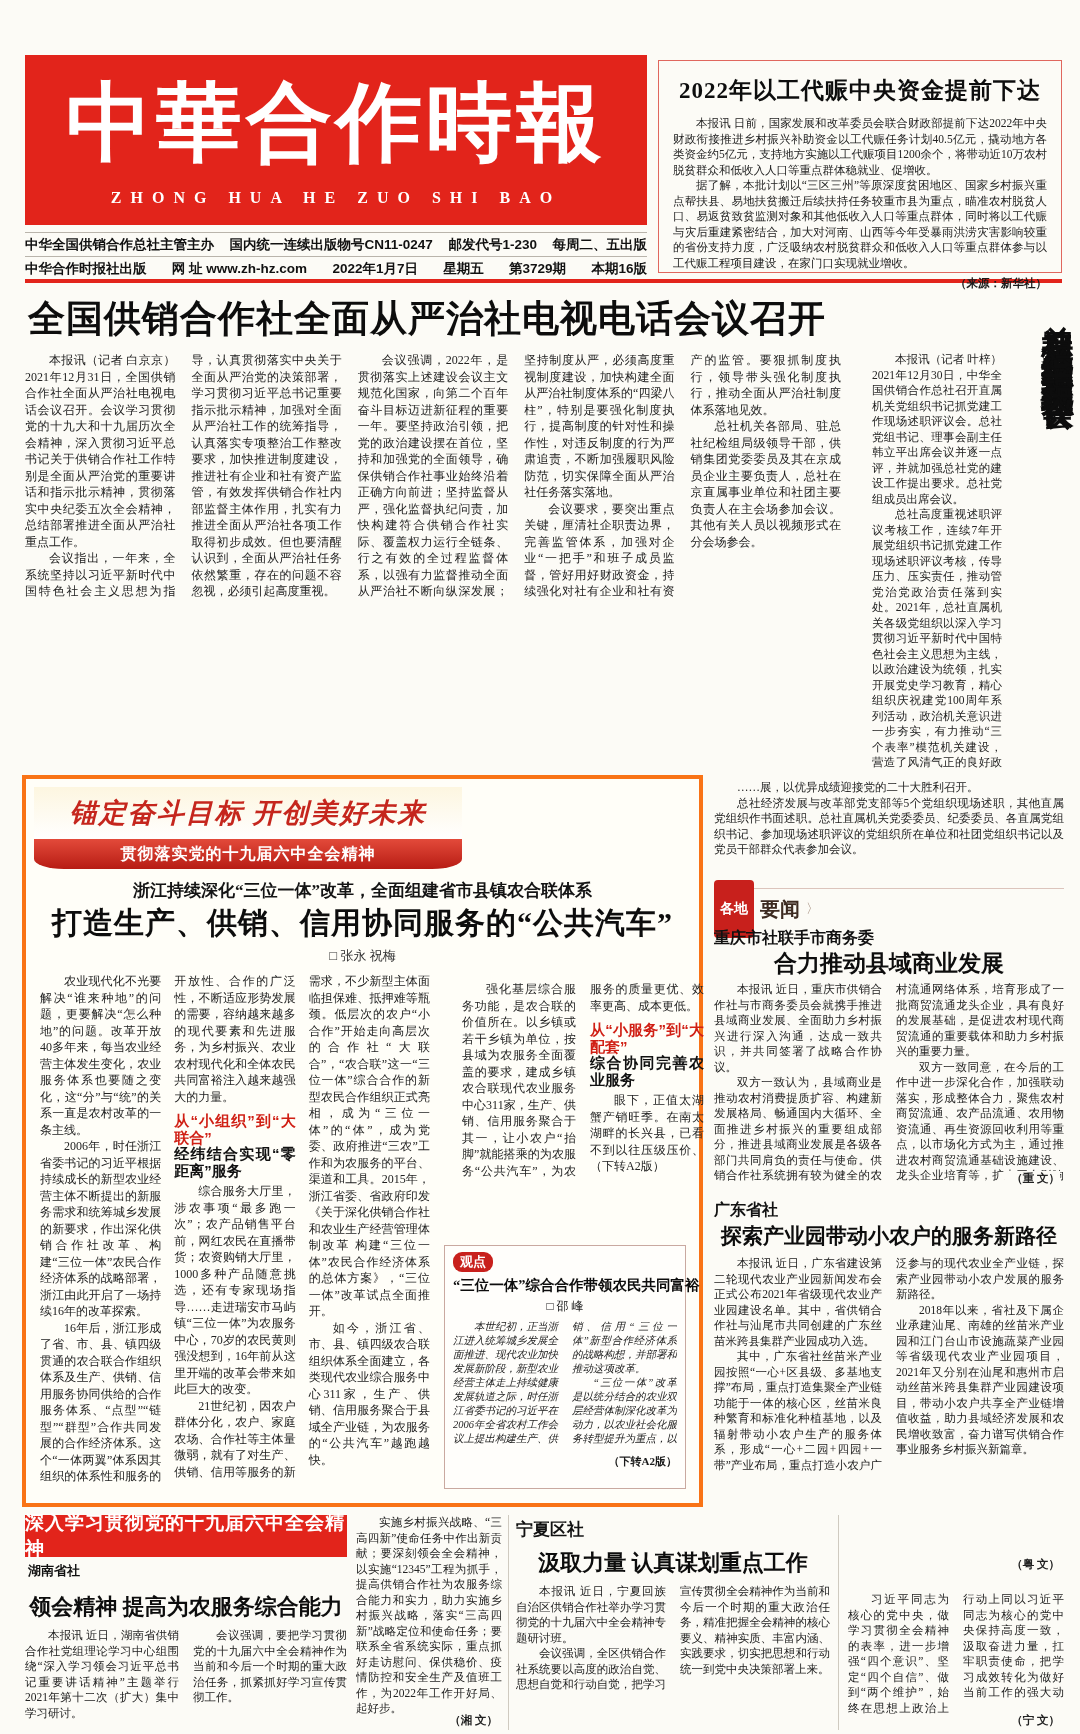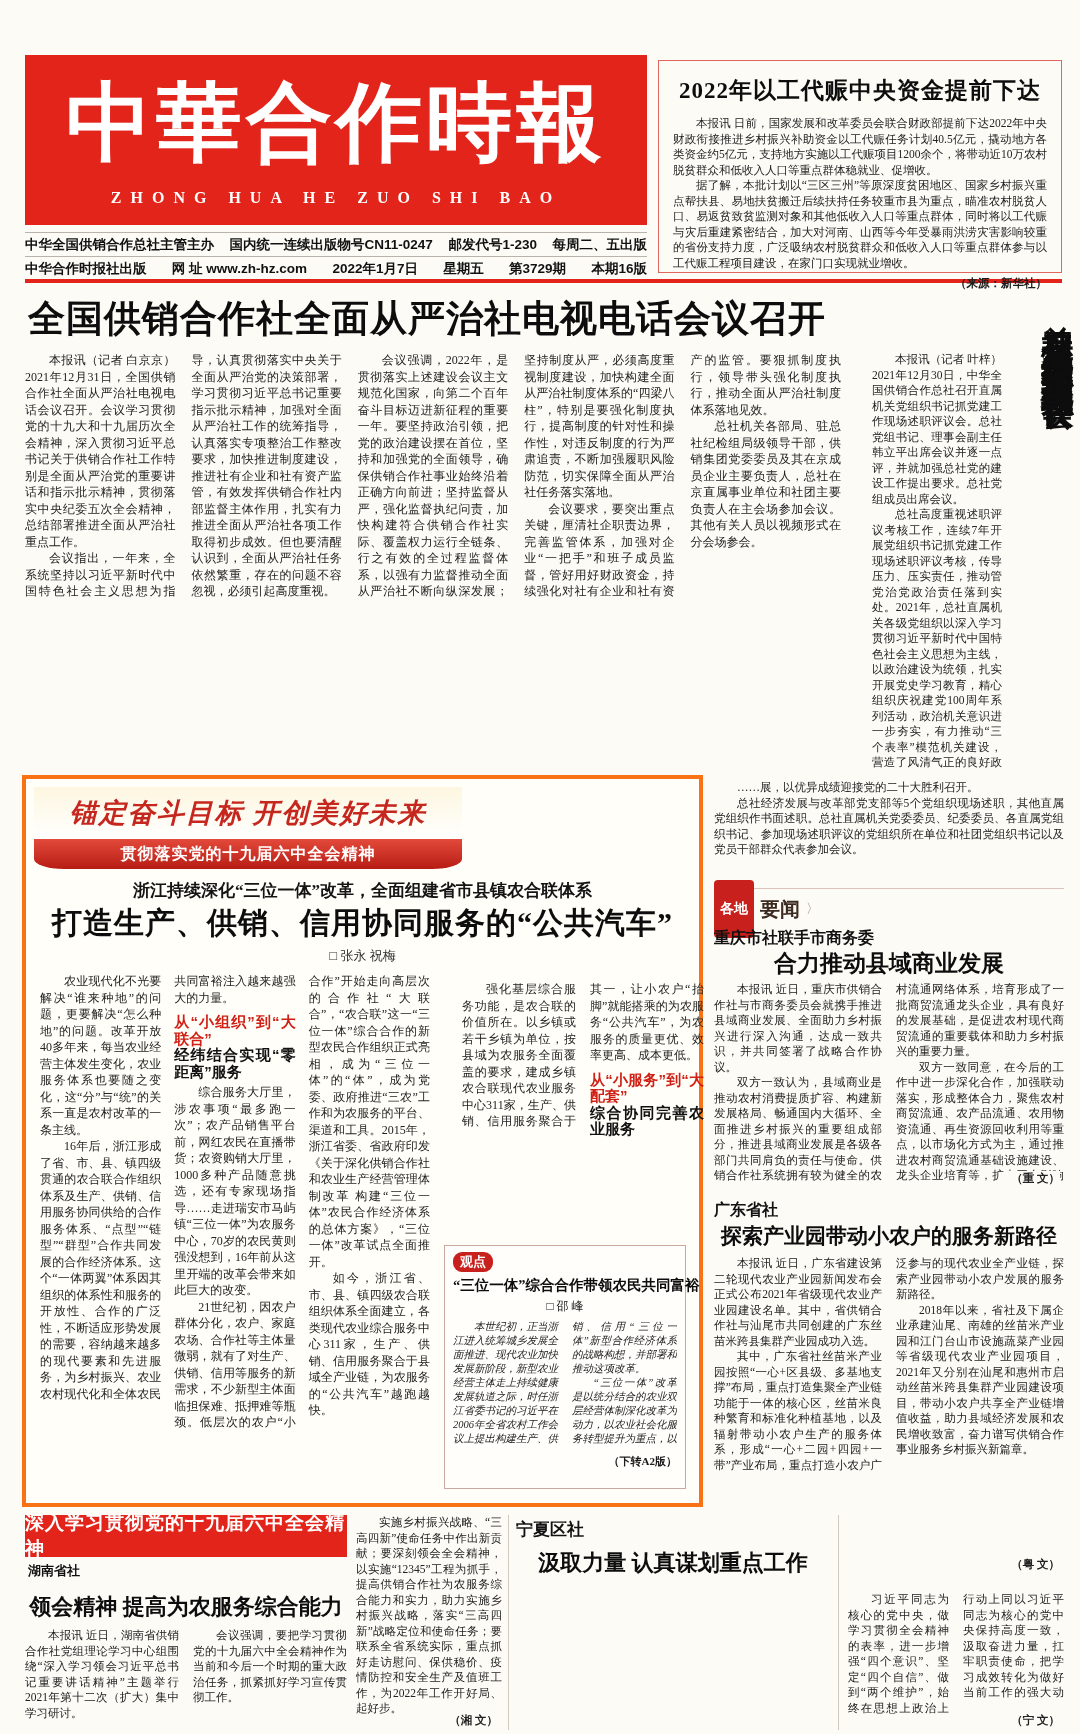--- a/index.html
+++ b/index.html
@@ -160,36 +160,40 @@
       <div id="fb-banner-ribbon">贯彻落实党的十九届六中全会精神</div>
     </div>
     <div id="fb-kicker">浙江持续深化“三位一体”改革，全面组建省市县镇农合联体系</div>
     <div id="fb-head" class="serifhead">打造生产、供销、信用协同服务的“公共汽车”</div>
     <div id="fb-byline">□ 张永  祝梅</div>
 
     <div id="fb-body">
       <div id="fb-left" class="bodytext cols3">
         <div>
             <p>农业现代化不光要解决“谁来种地”的问题，更要解决“怎么种地”的问题。改革开放40多年来，每当农业经营主体发生变化，农业服务体系也要随之变化，这“分”与“统”的关系一直是农村改革的一条主线。</p>
+            <p>2006年，时任浙江省委书记的习近平根据持续成长的新型农业经营主体不断提出的新服务需求和统筹城乡发展的新要求，作出深化供销合作社改革、构建“三位一体”农民合作经济体系的战略部署，浙江由此开启了一场持续16年的改革探索。</p>
             <p>16年后，浙江形成了省、市、县、镇四级贯通的农合联合作组织体系及生产、供销、信用服务协同供给的合作服务体系、“点型”“链型”“群型”合作共同发展的合作经济体系。这个“一体两翼”体系因其组织的体系性和服务的开放性、合作的广泛性，不断适应形势发展的需要，容纳越来越多的现代要素和先进服务，为乡村振兴、农业农村现代化和全体农民共同富裕注入越来越强大的力量。</p>
           </div>
         <div class="subhead-red">从“小组织”到“大联合”</div>
         <div class="subhead-blk">经纬结合实现“零距离”服务</div>
         <div>
             <p>综合服务大厅里，涉农事项“最多跑一次”；农产品销售平台前，网红农民在直播带货；农资购销大厅里，1000多种产品随意挑选，还有专家现场指导……走进瑞安市马屿镇“三位一体”为农服务中心，70岁的农民黄则强没想到，16年前从这里开端的改革会带来如此巨大的改变。</p>
             <p>21世纪初，因农户群体分化，农户、家庭农场、合作社等主体量微弱，就有了对生产、供销、信用等服务的新需求，不少新型主体面临担保难、抵押难等瓶颈。低层次的农户“小合作”开始走向高层次的合作社“大联合”，“农合联”这一“三位一体”综合合作的新型农民合作组织正式亮相，成为“三位一体”的“体”，成为党委、政府推进“三农”工作和为农服务的平台、渠道和工具。2015年，浙江省委、省政府印发《关于深化供销合作社和农业生产经营管理体制改革 构建“三位一体”农民合作经济体系的总体方案》，“三位一体”改革试点全面推开。</p>
             <p>如今，浙江省、市、县、镇四级农合联组织体系全面建立，各类现代农业综合服务中心311家，生产、供销、信用服务聚合于县域全产业链，为农服务的“公共汽车”越跑越快。</p>
           </div>
       </div>
       <div id="fb-rt" class="bodytext cols2">
         <div>
             <p>强化基层综合服务功能，是农合联的价值所在。以乡镇或若干乡镇为单位，按县域为农服务全面覆盖的要求，建成乡镇农合联现代农业服务中心311家，生产、供销、信用服务聚合于其一，让小农户“抬脚”就能搭乘的为农服务“公共汽车”，为农服务的质量更优、效率更高、成本更低。</p>
           </div>
         <div class="subhead-red">从“小服务”到“大配套”</div>
         <div class="subhead-blk">综合协同完善农业服务</div>
+        <div>
+            <p>眼下，正值太湖蟹产销旺季。在南太湖畔的长兴县，已看不到以往压级压价、（下转A2版）</p>
+          </div>
       </div>
       <div id="vp-box">
         <span id="vp-label">观点</span>
         <div id="vp-head" class="serifhead">“三位一体”综合合作带领农民共同富裕</div>
         <div id="vp-byline">□ 邵  峰</div>
         <div id="vp-body" class="bodytext kai cols2">
             <p>本世纪初，正当浙江进入统筹城乡发展全面推进、现代农业加快发展新阶段，新型农业经营主体走上持续健康发展轨道之际，时任浙江省委书记的习近平在2006年全省农村工作会议上提出构建生产、供销、信用“三位一体”新型合作经济体系的战略构想，并部署和推动这项改革。</p>
             <p>“三位一体”改革是以统分结合的农业双层经营体制深化改革为动力，以农业社会化服务转型提升为重点，以生产、供销、信用服务和共同富裕为主线的农村改革，谱写了农村基本经营制度改革的多彩华章。</p>
           </div>
         <div id="vp-jump">（下转A2版）</div>
@@ -207,20 +211,24 @@
     </div>
   <div class="abs bodytext small" style="left:356px; top:1515px; width:146px; height:215px;">
     <p>实施乡村振兴战略、“三高四新”使命任务中作出新贡献；要深刻领会全会精神，以实施“12345”工程为抓手，提高供销合作社为农服务综合能力和实力，助力实施乡村振兴战略，落实“三高四新”战略定位和使命任务；要联系全省系统实际，重点抓好走访慰问、保供稳价、疫情防控和安全生产及值班工作，为2022年工作开好局、起好步。</p>
       <span class="endmark">（湘 文）</span>
   </div>
 
   <div class="abs vrule" style="left:508px; top:1515px; height:215px;"></div>
 
   <div class="abs kicker" style="left:516px; top:1518px; font-size:17px;">宁夏区社</div>
   <div class="abs serifhead center bighead22" style="left:516px; top:1548px; width:314px;">汲取力量  认真谋划重点工作</div>
+  <div class="abs bodytext small cols2" style="left:516px; top:1584px; width:314px; height:146px;">
+      <p>本报讯  近日，宁夏回族自治区供销合作社举办学习贯彻党的十九届六中全会精神专题研讨班。</p>
+      <p>会议强调，全区供销合作社系统要以高度的政治自觉、思想自觉和行动自觉，把学习宣传贯彻全会精神作为当前和今后一个时期的重大政治任务，精准把握全会精神的核心要义、精神实质、丰富内涵、实践要求，切实把思想和行动统一到党中央决策部署上来。</p>
+    </div>
 
   <div class="abs vrule" style="left:838px; top:1515px; height:215px;"></div>
 
   <div class="abs bodytext small cols2" style="left:848px; top:1592px; width:216px; height:138px;">
     <p>习近平同志为核心的党中央，做学习贯彻全会精神的表率，进一步增强“四个意识”、坚定“四个自信”、做到“两个维护”，始终在思想上政治上行动上同以习近平同志为核心的党中央保持高度一致，汲取奋进力量，扛牢职责使命，把学习成效转化为做好当前工作的强大动力，认真谋划2022年工作。</p>
       <span class="endmark">（宁 文）</span>
   </div>
 
 </div>
 

